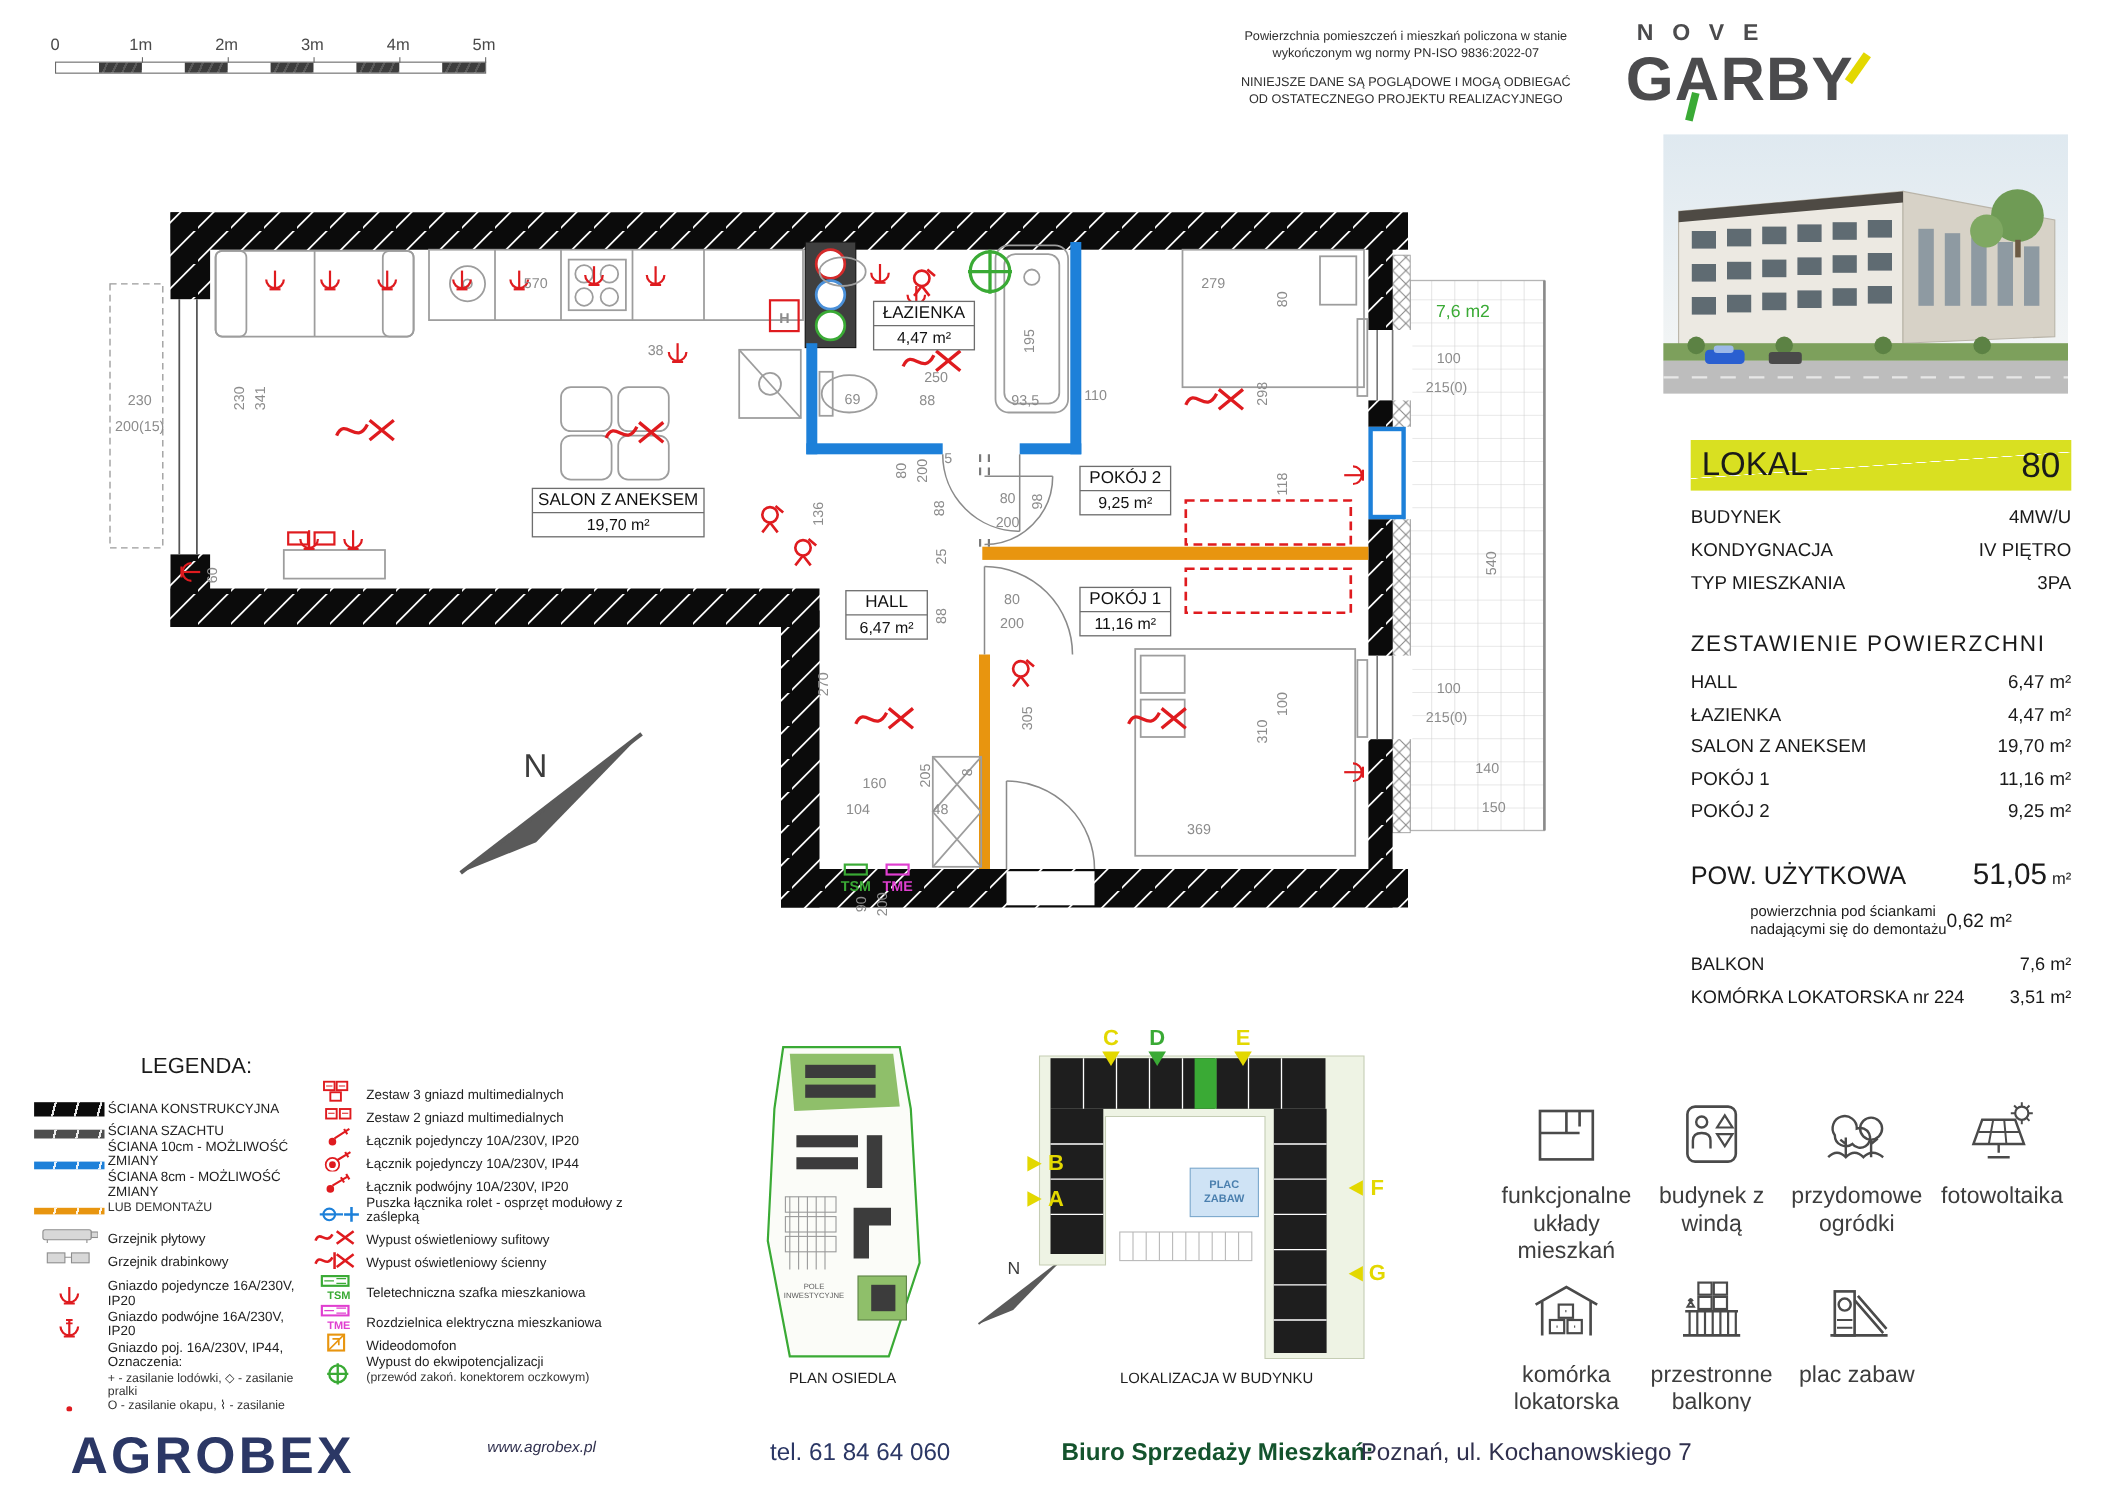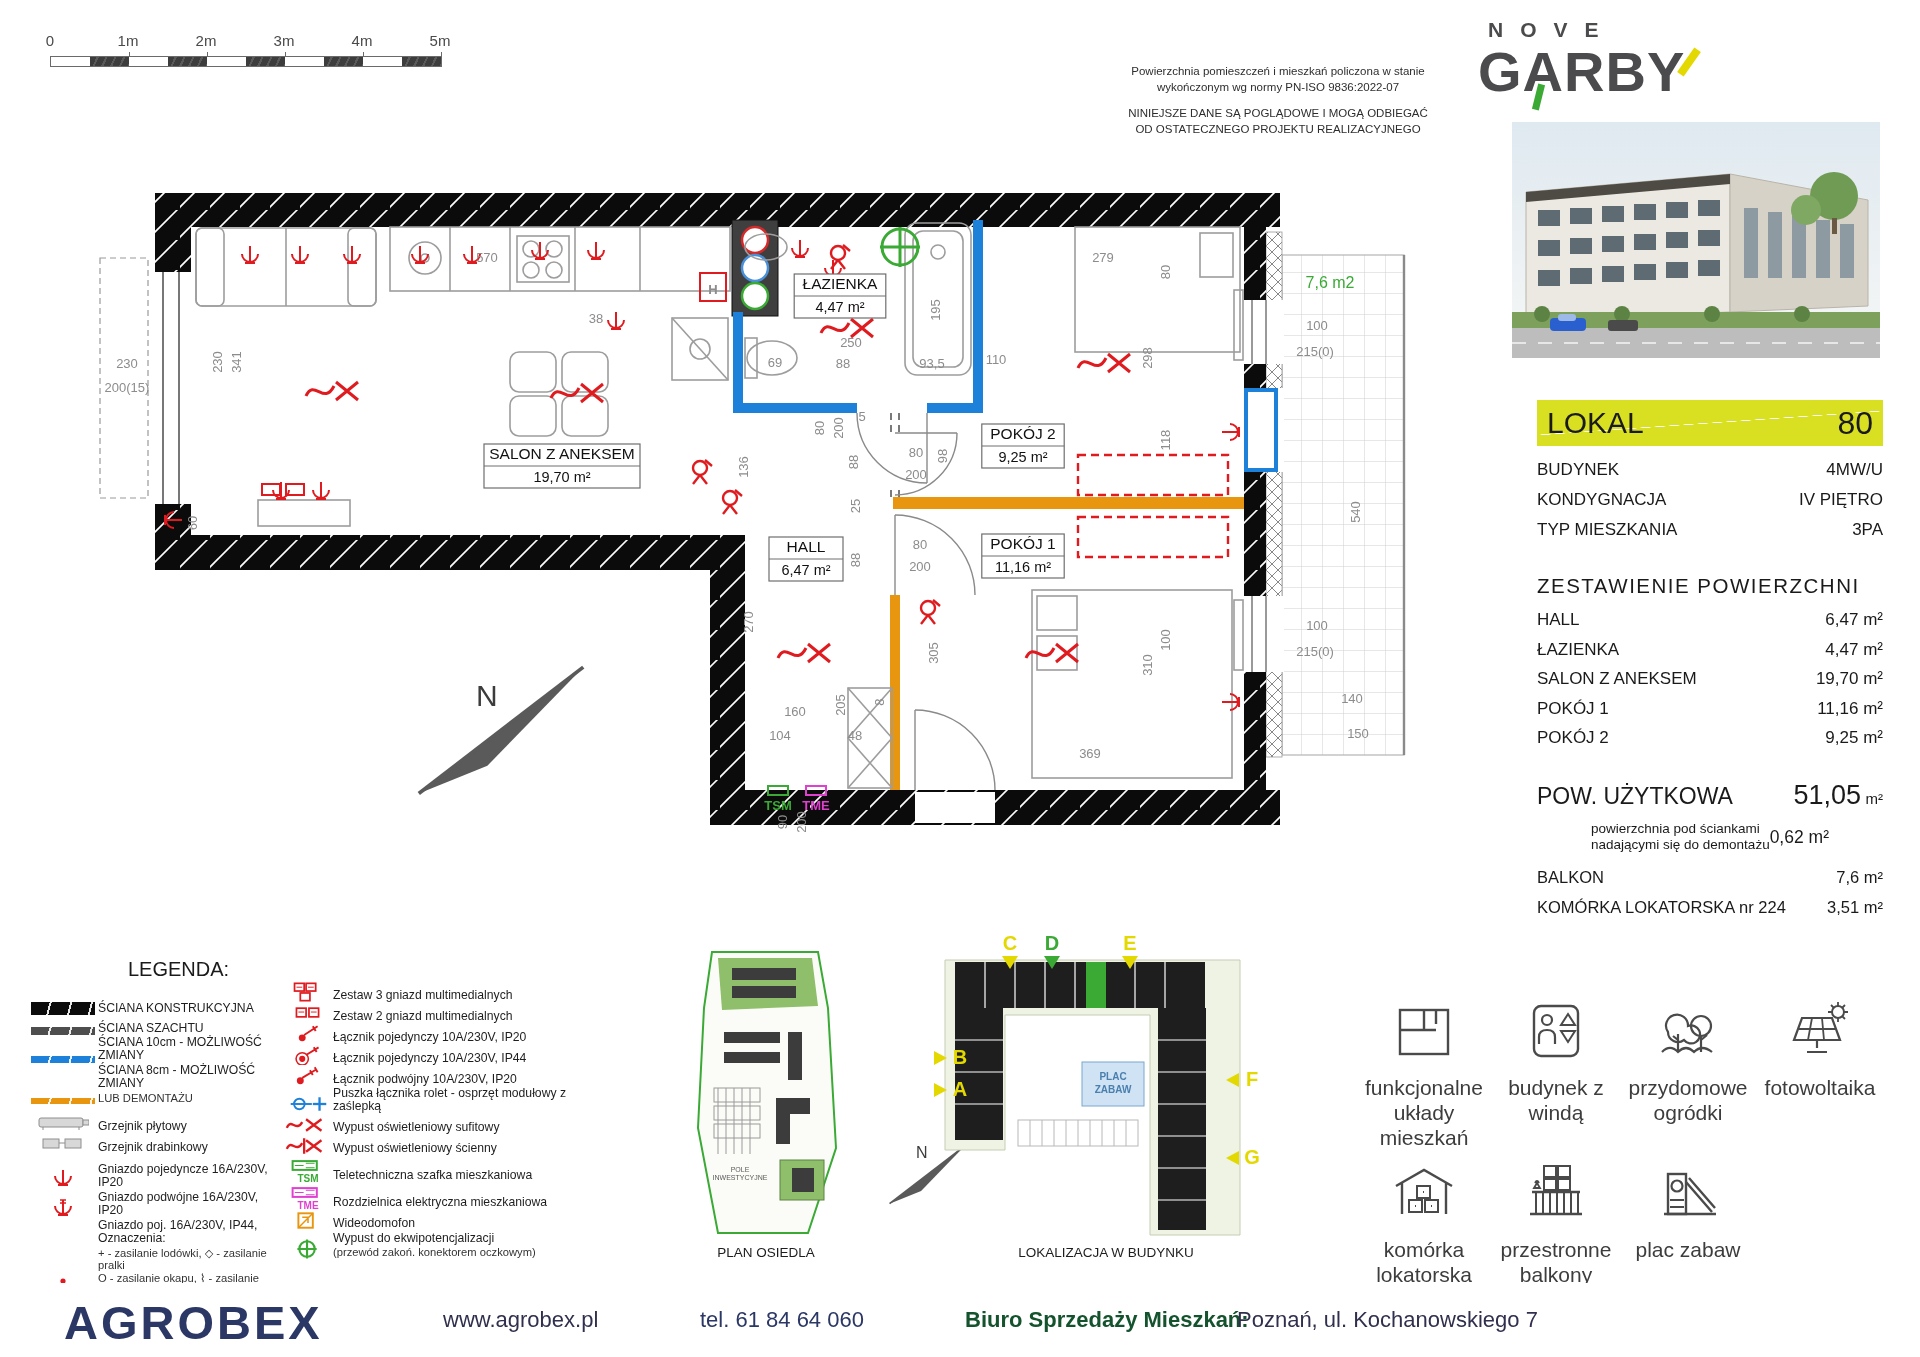--- a/index.html
+++ b/index.html
@@ -11,21 +11,21 @@
   #scalebar { position:absolute; left:50px; top:32px; width:392px; height:42px; }
   #scalebar .labels { position:relative; height:20px; font-size:15px; color:#4a4a4a; }
   #scalebar .labels span { position:absolute; transform:translateX(-50%); }
   #scalebar .bar { position:relative; margin-top:4px; height:11px; border:1px solid #6a6a6a; display:flex; }
   #scalebar .seg { width:39px; height:100%; }
   #scalebar .seg.d { background:repeating-linear-gradient(115deg,#3d3d3d 0 6px,#5a5a5a 6px 8px); }
   #scalebar .tick { position:absolute; top:-5px; width:1px; height:5px; background:#6a6a6a; }
 
   
   #top-note { position:absolute; left:1128px; top:26px; width:300px; text-align:center; color:#2e2e2e; }
-  #top-note p { font-size:11.5px; line-height:1.35;margin-top:38px; }
+  #top-note p { font-size:11.5px; line-height:1.35; }
   #top-note p + p { margin-top:11px; }
 
   
   #brand { position:absolute; left:1478px; top:18px; width:240px; height:100px; color:#4b4b4d; }
   #brand .nove { font-size:21px; font-weight:700; letter-spacing:17px; padding-left:10px; }
   #brand .garby { font-size:56px; font-weight:700; letter-spacing:1px; line-height:1.0; margin-top:2px; }
   #brand .acc { position:absolute; display:block; }
   #brand .acc.g { left:57px; top:66px; width:7px; height:26px; background:#3aaa35; transform:rotate(14deg); }
   #brand .acc.y { left:196px; top:40px; width:30px; height:8px; background:#e3d800; transform:rotate(-55deg); }
 
@@ -84,21 +84,21 @@
       background:repeating-linear-gradient(105deg, transparent 0 18px, rgba(255,255,255,.9) 18px 20px); }
 
   
   #map-estate { position:absolute; left:688px; top:948px; width:156px; height:312px; }
   #map-building { position:absolute; left:930px; top:930px; width:352px; height:330px; }
   .map-label { position:absolute; left:0; right:0; bottom:0; text-align:center; font-size:13.5px; color:#1e1e1e; }
 
   
   #footer { position:absolute; left:0; top:1283px; width:1920px; height:74px; background:#fff; }
   #footer .logo { position:absolute; left:64px; top:12px; font-size:47px; font-weight:700; letter-spacing:3px; color:#2b3765; }
-  #footer .site { position:absolute; left:443px; top:24px; font-size:22px; color:#30304e; }
+  #footer .site { position:absolute; left:443px; top:24px; font-size:14px; color:#30304e;font-style:italic; }
   #footer .tel  { position:absolute; left:700px; top:24px; font-size:22px; color:#2b3765; }
   #footer .off  { position:absolute; left:965px; top:24px; font-size:22px; font-weight:700; color:#14532d; }
   #footer .addr { position:absolute; left:1237px; top:24px; font-size:22px; color:#30304e; }
 
   
   .dim { font-family:"Liberation Sans",sans-serif; font-size:13px; fill:#8c8c8c; }
   .rname { font-family:"Liberation Sans",sans-serif; font-size:15.5px; fill:#111; }
   .rarea { font-family:"Liberation Sans",sans-serif; font-size:14.5px; fill:#111; }
   .grn { fill:#3aaa35; } .mag { fill:#e03fd0; }
 </style>

